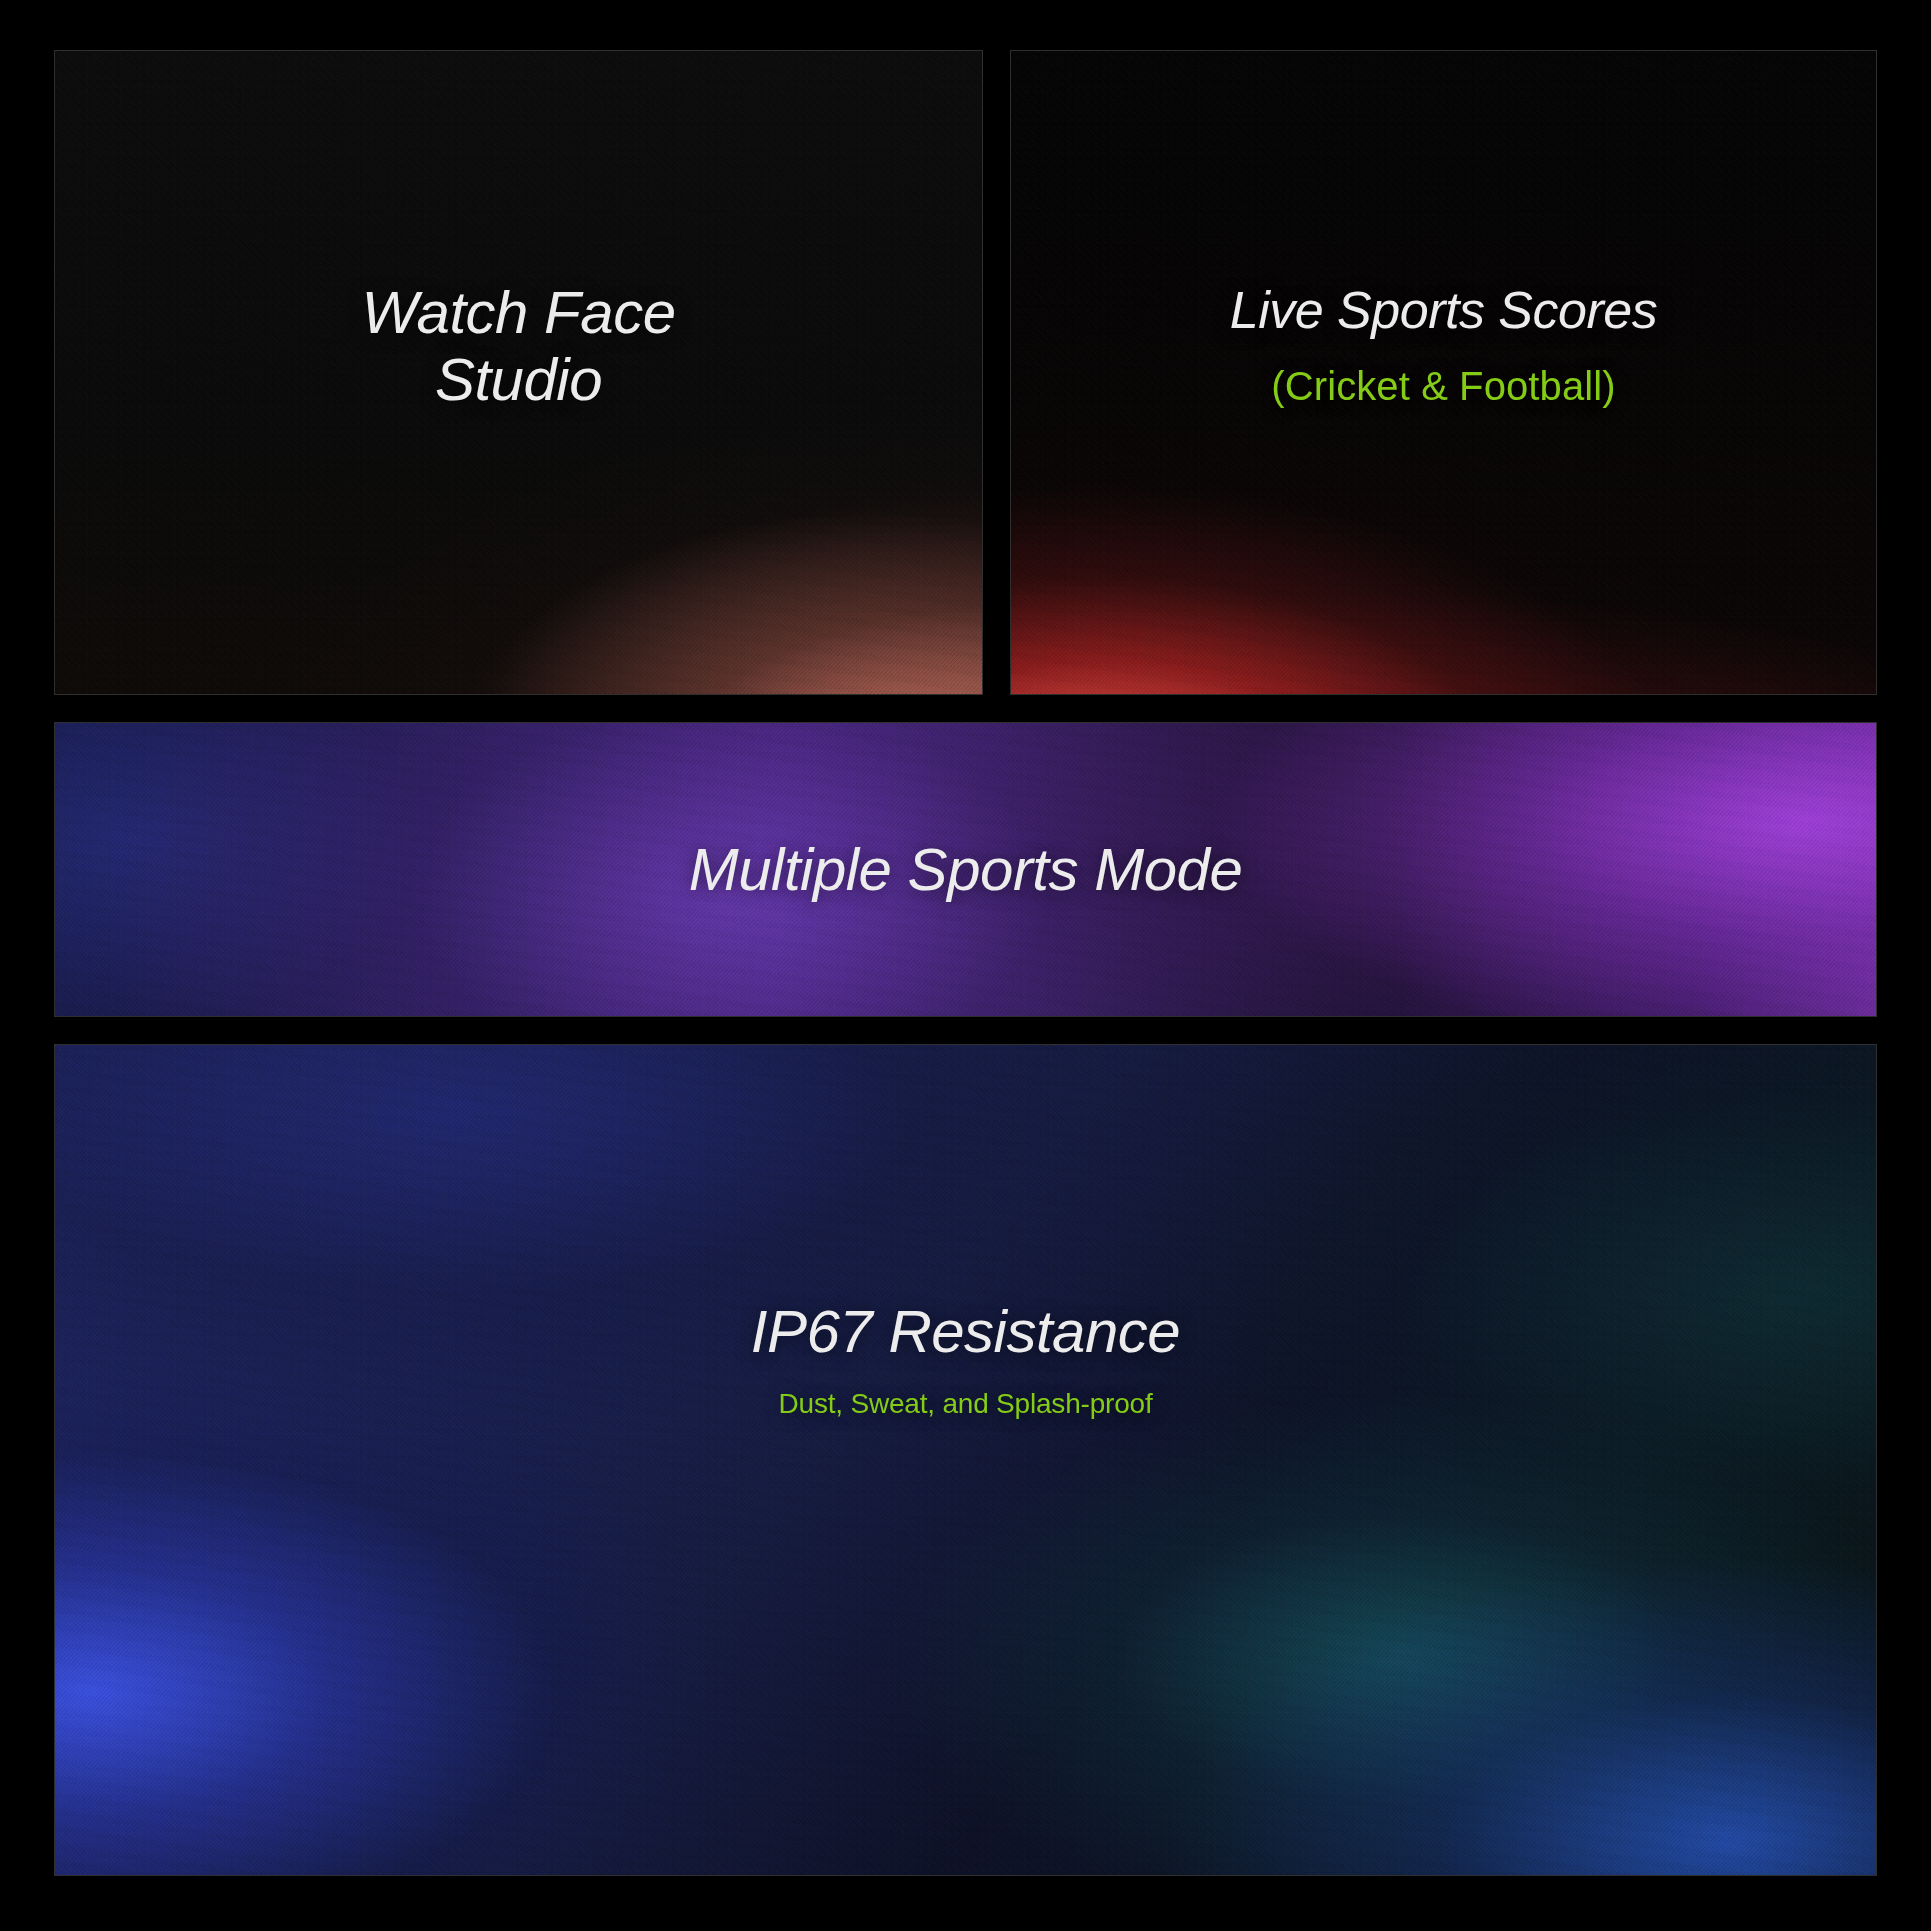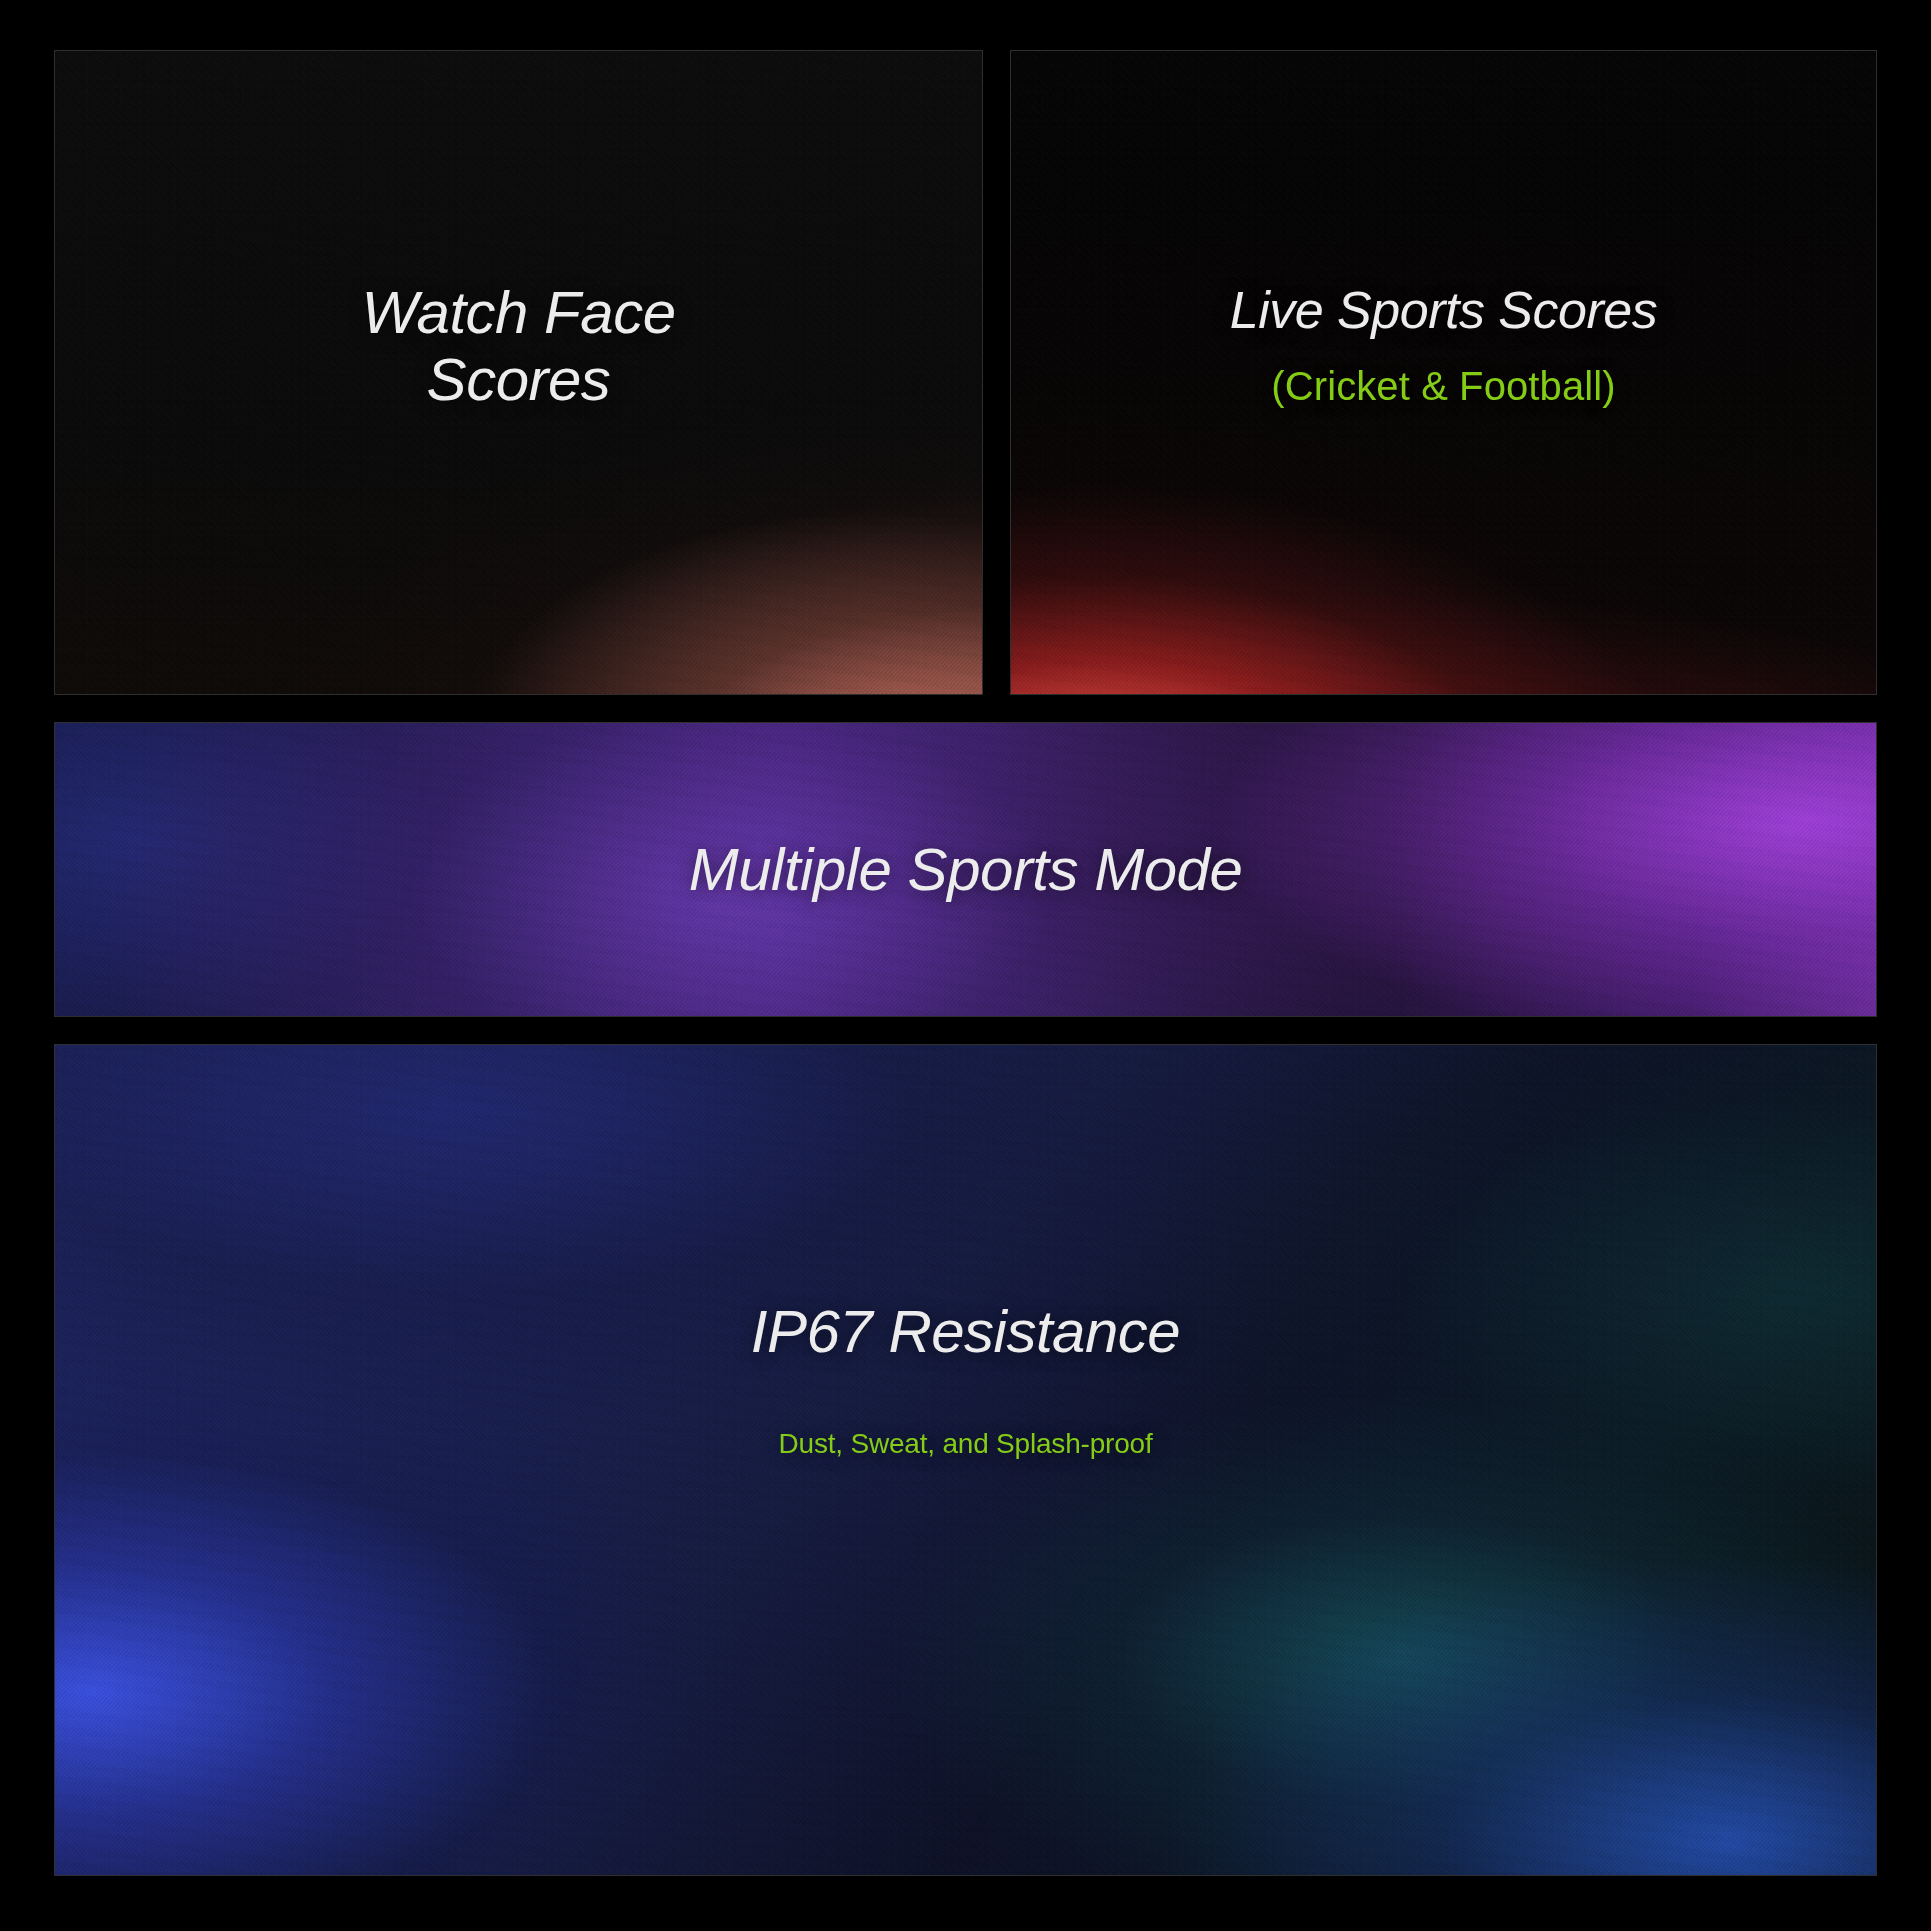--- a/index.html
+++ b/index.html
@@ -142,21 +142,21 @@
       radial-gradient(46% 165% at 37% 58%, rgba(104,58,176,0.80) 0%, rgba(64,34,116,0.48) 38%, rgba(0,0,0,0) 76%),
       radial-gradient(40% 150% at 4% 40%, rgba(34,40,116,0.88) 0%, rgba(24,26,78,0.55) 42%, rgba(0,0,0,0) 82%),
       linear-gradient(92deg, #161a46 0%, #2a1b55 22%, #4a2683 40%, #251640 62%, #1a1030 74%, #3c1a68 90%, #7d35b4 100%);
   }
 
   
   #card-ip67 {
     margin-top: 27px;
     height: 832px;
   }
-  #card-ip67 .card-content { padding-top: 253px; justify-content: flex-start; gap: 40px; }
+  #card-ip67 .card-content { padding-top: 253px; justify-content: flex-start; }
   #card-ip67 .card-title { font-size: 60px; }
   #card-ip67 .card-sub { font-size: 28px; margin-top: 23px; letter-spacing: -0.2px; text-align: right; }
 
   #mesh-ip67 {
     background:
       radial-gradient(44% 50% at 2% 78%, rgba(58,80,225,0.95) 0%, rgba(40,54,170,0.62) 30%, rgba(18,24,82,0.28) 58%, rgba(0,0,0,0) 82%),
       radial-gradient(40% 44% at 92% 96%, rgba(42,92,214,0.72) 0%, rgba(26,52,132,0.40) 40%, rgba(0,0,0,0) 78%),
       radial-gradient(36% 40% at 74% 74%, rgba(24,104,116,0.60) 0%, rgba(14,58,66,0.30) 44%, rgba(0,0,0,0) 80%),
       radial-gradient(48% 52% at 96% 30%, rgba(14,56,60,0.55) 0%, rgba(8,30,34,0.26) 46%, rgba(0,0,0,0) 84%),
       radial-gradient(52% 46% at 22% 8%, rgba(34,40,118,0.70) 0%, rgba(18,22,62,0.34) 48%, rgba(0,0,0,0) 84%),
@@ -170,21 +170,21 @@
 
   <div class="row-top">
 
     <div class="card" id="card-watch-face">
       <div class="mesh" id="mesh-watch-face"></div>
       <div class="grain"></div>
       <div class="grain2"></div>
       <div class="card-content">
         <h2 class="card-title">
           <span>Watch Face</span><br>
-          <span>Scores</span>
+          <span>Studio</span>
         </h2>
       </div>
     </div>
 
     <div class="card" id="card-live-scores">
       <div class="mesh" id="mesh-live-scores"></div>
       <div class="grain"></div>
       <div class="grain2"></div>
       <div class="card-content">
         <h2 class="card-title">Live Sports Scores</h2>

